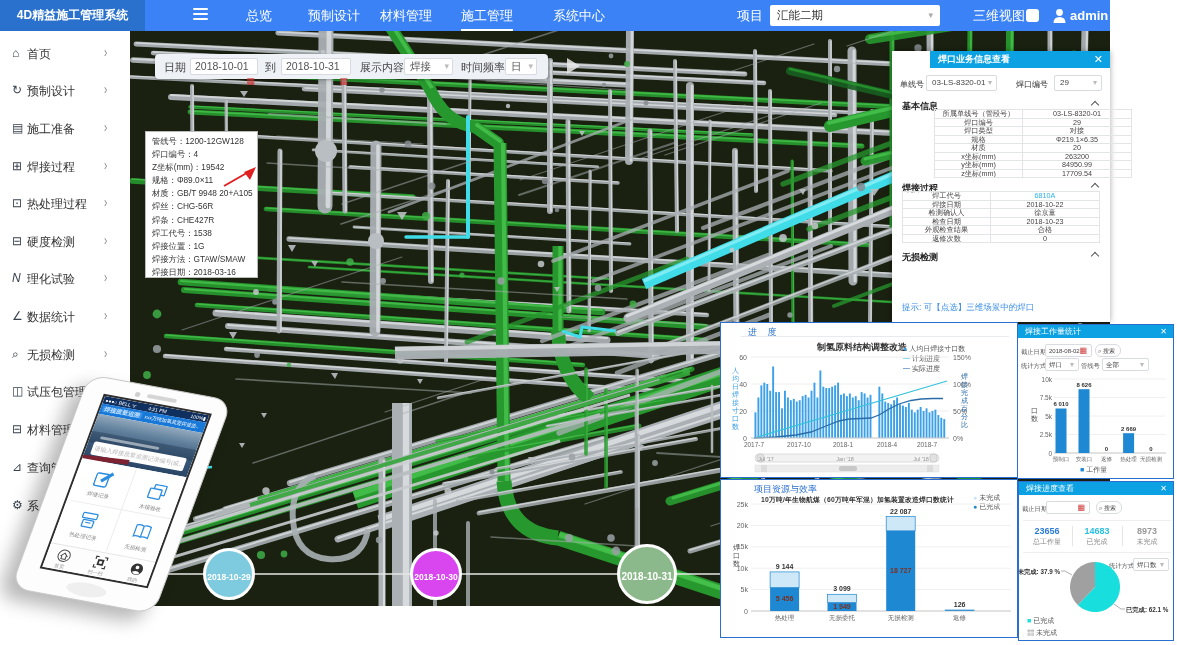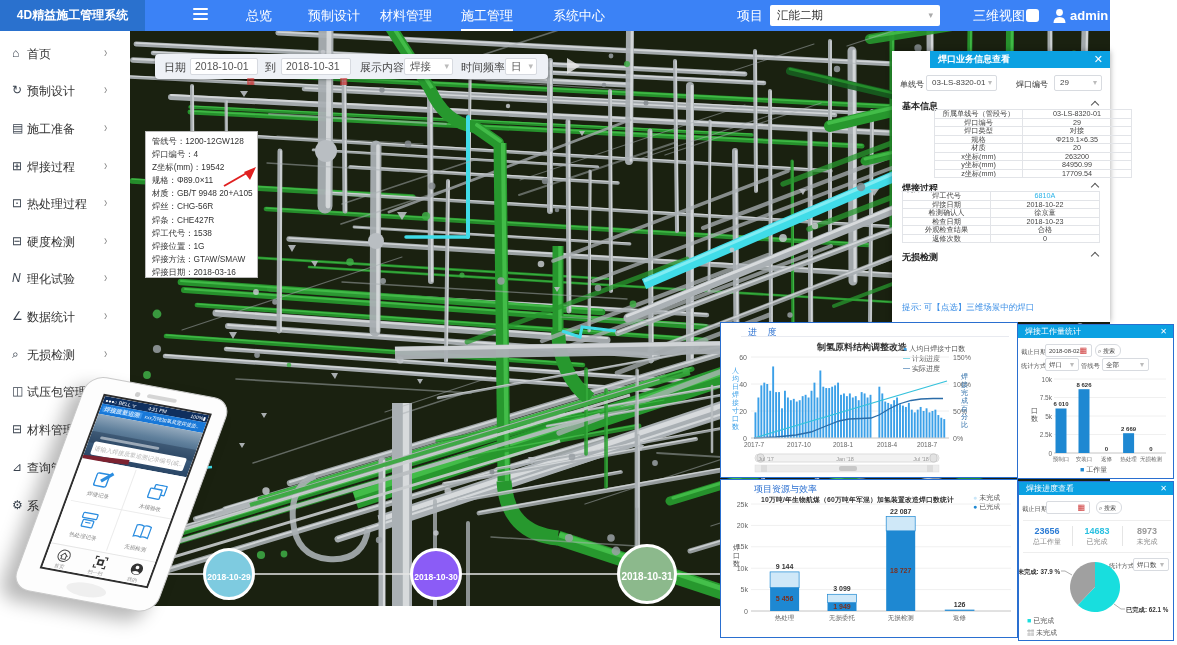--- a/index.html
+++ b/index.html
@@ -506,21 +506,21 @@
       焊接方法：GTAW/SMAW<br>
       焊接日期：2018-03-16
     </div>
     <svg style="position:absolute;left:90px;top:133px;z-index:9;" width="40" height="24">
       <line x1="4" y1="22" x2="32" y2="6" stroke="#e02020" stroke-width="2"></line>
       <path d="M36 3 L24 8 L30 16 Z" fill="#e02020"></path>
     </svg>
 
     <div id="tline"></div>
     <div class="tcirc" style="left:73px;top:517px;width:52px;height:52px;background:#7ecbe0;line-height:52px;">2018-10-29</div>
-    <div class="tcirc" style="left:280px;top:517px;width:52px;height:52px;background:#8b5cf6;line-height:52px;">2018-10-30</div>
+    <div class="tcirc" style="left:280px;top:517px;width:52px;height:52px;background:#d946ef;line-height:52px;">2018-10-30</div>
     <div class="tcirc" style="left:487px;top:513px;width:60px;height:60px;background:#8cb98c;line-height:60px;font-size:10px;">2018-10-31</div>
   </div>
 
   <div id="topbar">
     <div id="logo">4D精益施工管理系统</div>
     <div id="burger">
         <div></div>
         <div></div>
         <div></div>
       </div>

